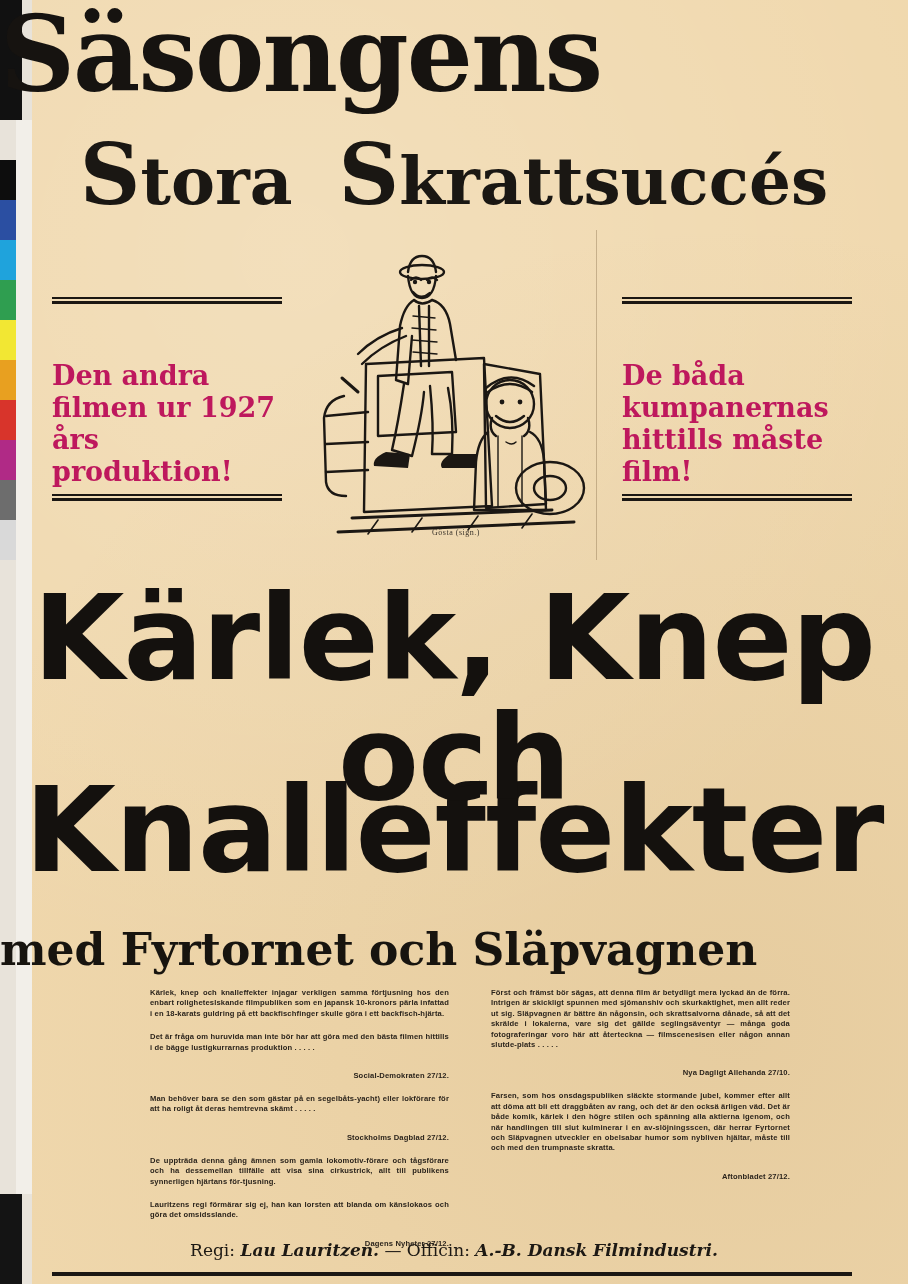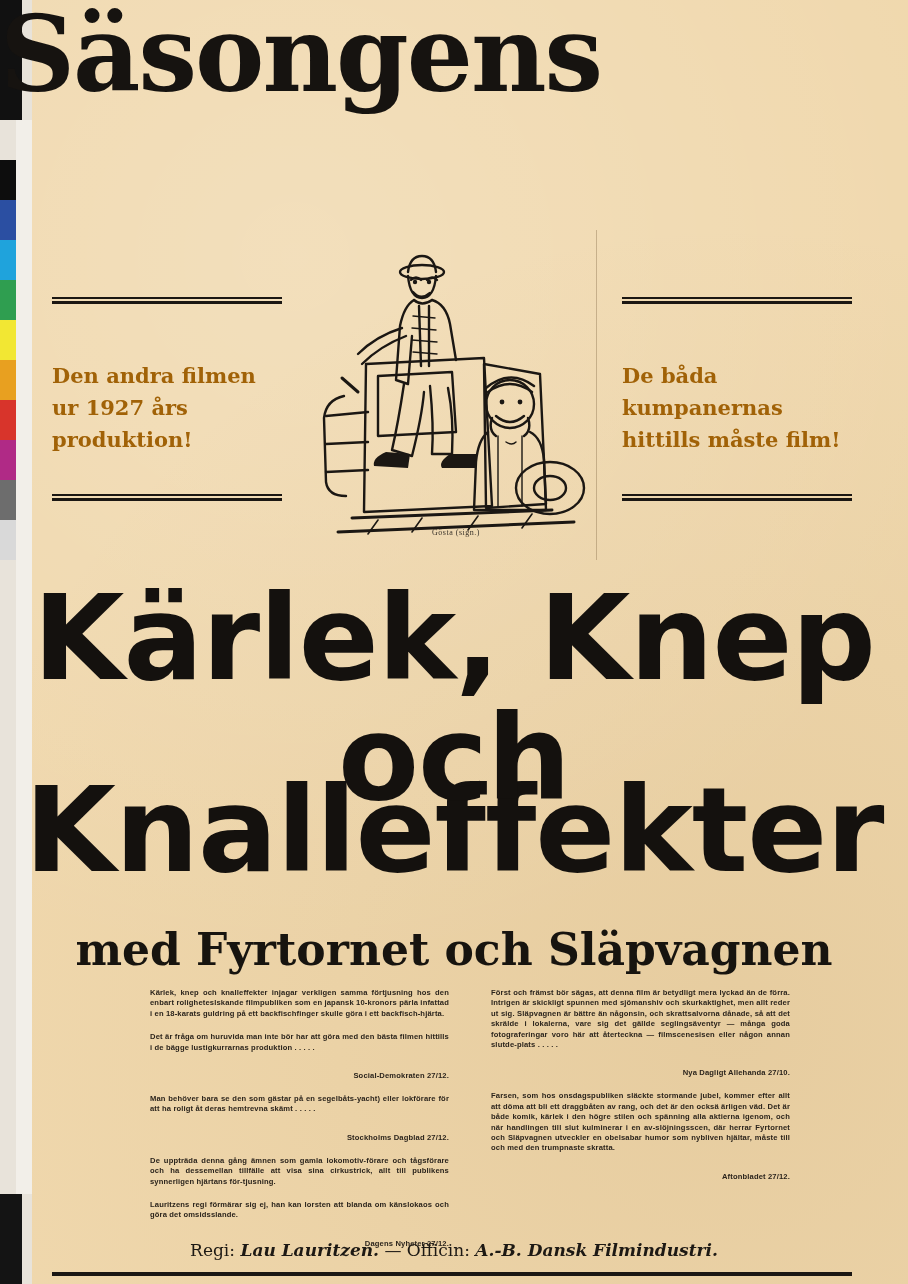--- a/index.html
+++ b/index.html
@@ -127,23 +127,23 @@
   }
   .rule-left-top  { left: 52px;  top: 297px;  width: 230px; }
   .rule-left-bot  { left: 52px;  top: 494px;  width: 230px; }
   .rule-right-top { left: 622px; top: 297px;  width: 230px; }
   .rule-right-bot { left: 622px; top: 494px;  width: 230px; }
 
   .side-text {
     position: absolute;
     font-family: "DejaVu Serif", serif;
     font-weight: 700;
-    font-size: 21px;
+    font-size: 27px;
     line-height: 32px;
-    color: #a16207;
+    color: #be185d;
   }
   .side-left  { left: 52px;  top: 360px; width: 236px; }
   .side-right { left: 622px; top: 360px; width: 240px; }
 
   
   .illustration {
     position: absolute;
     left: 282px;
     top: 236px;
     width: 348px;
@@ -171,21 +171,21 @@
     color: #14110e;
     letter-spacing: -1px;
   }
   .title-1 { top: 578px; font-size: 118px; line-height: 120px; }
   .title-2 { top: 770px; font-size: 118px; line-height: 120px; }
 
   .subtitle {
     position: absolute;
     left: 0; right: 0;
     top: 925px;
-    text-align: center;
+    text-align: left;
     font-family: "DejaVu Serif", serif;
     font-weight: 700;
     font-size: 44px;
     line-height: 50px;
     color: #17140f;
   }
 
   
   .reviews {
     position: absolute;
@@ -275,20 +275,23 @@
       </div>
     <div class="edge-black-bottom"></div>
   </div>
 
   <div class="sheet">
     <div class="paper-tone"></div>
   </div>
 
   <div class="headline-1">Säsongens</div>
 
+  <div class="headline-2">
+    <span class="cap">S</span><span>tora</span>&nbsp;&nbsp;<span class="cap">S</span><span>krattsuccés</span>
+  </div>
 
   <div class="rule rule-left-top"></div>
   <div class="rule rule-left-bot"></div>
   <div class="rule rule-right-top"></div>
   <div class="rule rule-right-bot"></div>
 
   <div class="side-text side-left">Den andra filmen ur 1927 års produktion!</div>
   <div class="side-text side-right">De båda kumpanernas hittills måste film!</div>
 
   <div class="fold-line"></div>

